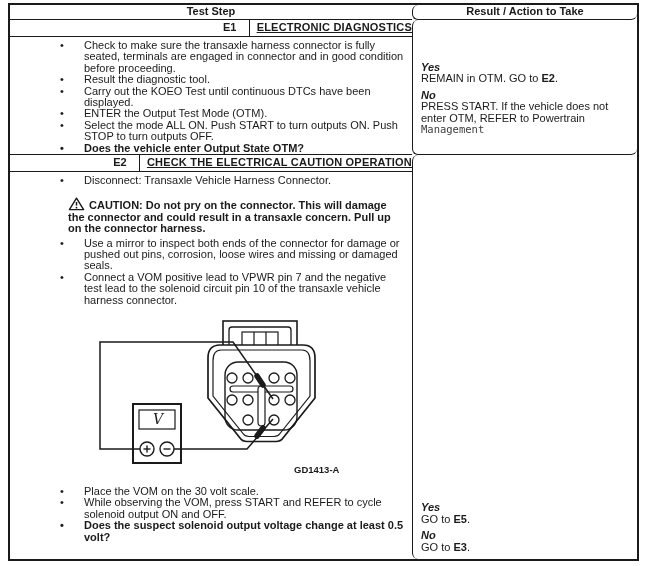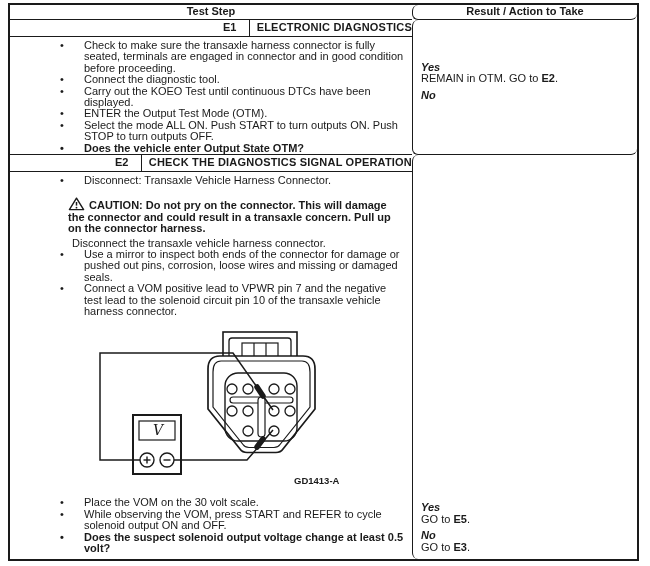--- a/index.html
+++ b/index.html
@@ -21,21 +21,21 @@
   .sep-bottom { border-bottom:1.5px solid #1a1a1a; }
   .hdr { font-weight:bold; display:flex; align-items:center; justify-content:center; }
   .title-row {
     height:17px; display:flex; align-items:center;
     border-bottom:1.5px solid #1a1a1a; font-weight:bold;justify-content:flex-end;
   }
   .step-id {
     width:39px; align-self:stretch; display:flex; align-items:center; justify-content:center;
     border-right:1.5px solid #1a1a1a;
   }
-  .step-title { padding-left:7px; letter-spacing:.2px; }
+  .step-title { padding-left:7px; letter-spacing:.2px;text-decoration:underline; }
   .step-content { padding-top:3px; }
   .bullet { display:flex; margin-left:50px; }
   .bullet .dot { width:14px; flex:none; }
   .bullet .bt { flex:1; padding-right:6px;margin-left:10px; }
   .bullet.bold { font-weight:bold; }
   .caution { margin:11px 10px 3px 58px; font-weight:bold; }
   .caution svg { vertical-align:-2px; margin-right:4px; }
   .plain-note { margin:3px 10px 0 62px; }
   .mt8 { margin-top:8px; }
   .res-cell { padding:0 10px 0 8px; display:flex; flex-direction:column; }
@@ -61,21 +61,21 @@
         <div class="step-id">E1</div>
         <div class="step-title">ELECTRONIC DIAGNOSTICS</div>
       </div>
       <div class="step-content">
         <div class="bullet">
             <span class="dot">•</span>
             <span class="bt">Check to make sure the transaxle harness connector is fully seated, terminals are engaged in connector and in good condition before proceeding.</span>
           </div>
         <div class="bullet">
             <span class="dot">•</span>
-            <span class="bt">Connect the diagnostic tool.</span>
+            <span class="bt">Result the diagnostic tool.</span>
           </div>
         <div class="bullet">
             <span class="dot">•</span>
             <span class="bt">Carry out the KOEO Test until continuous DTCs have been displayed.</span>
           </div>
         <div class="bullet">
             <span class="dot">•</span>
             <span class="bt">ENTER the Output Test Mode (OTM).</span>
           </div>
         <div class="bullet">
@@ -87,40 +87,40 @@
             <span class="bt">Does the vehicle enter Output State OTM?</span>
           </div>
       </div>
     </div>
 
     <div class="cell right-col sep-bottom res-cell e1">
       <div class="res-label">Yes</div>
       <div class="res-text"><span>REMAIN in OTM. GO to </span><b>E2</b><span>.</span></div>
       <div class="gap"></div>
       <div class="res-label">No</div>
+      <div class="res-text"><span>PRESS START. If the vehicle does not enter OTM, REFER to Powertrain </span><span class="mono">Management</span></div>
     </div>
 
     <div class="cell">
       <div class="title-row">
         <div class="step-id">E2</div>
-        <div class="step-title">CHECK THE DIAGNOSTICS SIGNAL OPERATION</div>
+        <div class="step-title">CHECK THE ELECTRICAL CAUTION OPERATION</div>
       </div>
       <div class="step-content">
         <div class="bullet">
             <span class="dot">•</span>
             <span class="bt">Disconnect: Transaxle Vehicle Harness Connector.</span>
           </div>
 
         <div class="caution"><svg width="17" height="14" viewBox="0 0 17 14">
               <path d="M8.5 1.2 L15.6 12.6 L1.4 12.6 Z" fill="none" stroke="#1a1a1a" stroke-width="1.4" stroke-linejoin="round"></path>
               <line x1="8.5" y1="5" x2="8.5" y2="8.6" stroke="#1a1a1a" stroke-width="1.5"></line>
               <circle cx="8.5" cy="10.7" r="0.9" fill="#1a1a1a"></circle>
             </svg><b>CAUTION: Do not pry on the connector. This will damage the connector and could result in a transaxle concern. Pull up on the connector harness.</b></div>
 
-        <div class="plain-note">Disconnect the transaxle vehicle harness connector.</div>
 
         <div class="bullet">
             <span class="dot">•</span>
             <span class="bt">Use a mirror to inspect both ends of the connector for damage or pushed out pins, corrosion, loose wires and missing or damaged seals.</span>
           </div>
         <div class="bullet">
             <span class="dot">•</span>
             <span class="bt">Connect a VOM positive lead to VPWR pin 7 and the negative test lead to the solenoid circuit pin 10 of the transaxle vehicle harness connector.</span>
           </div>
 

